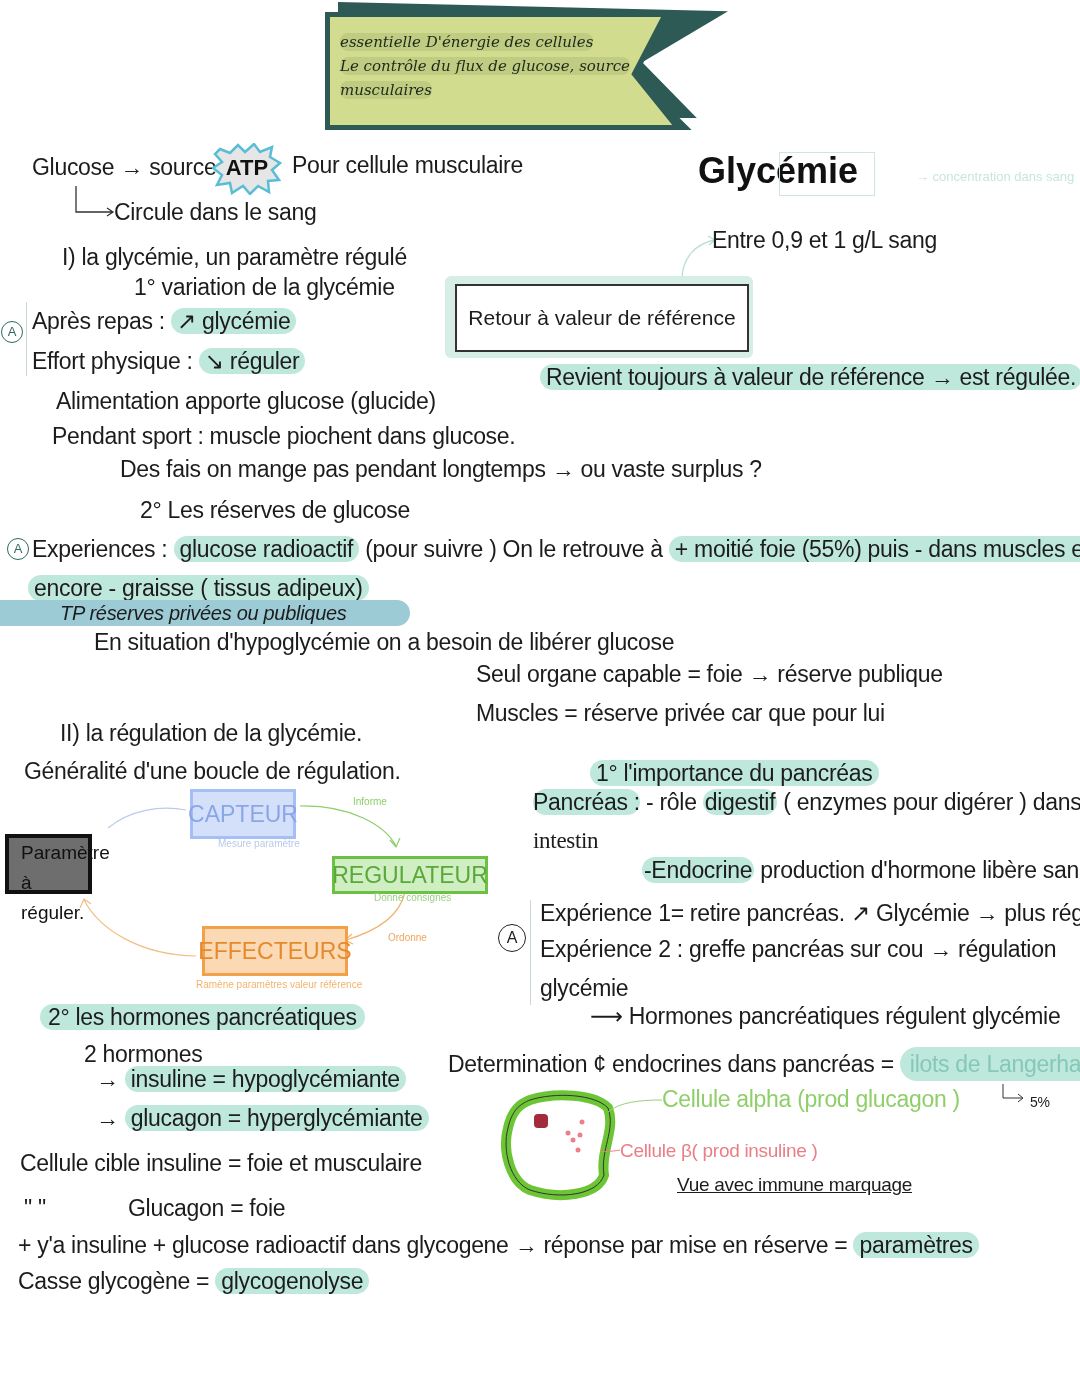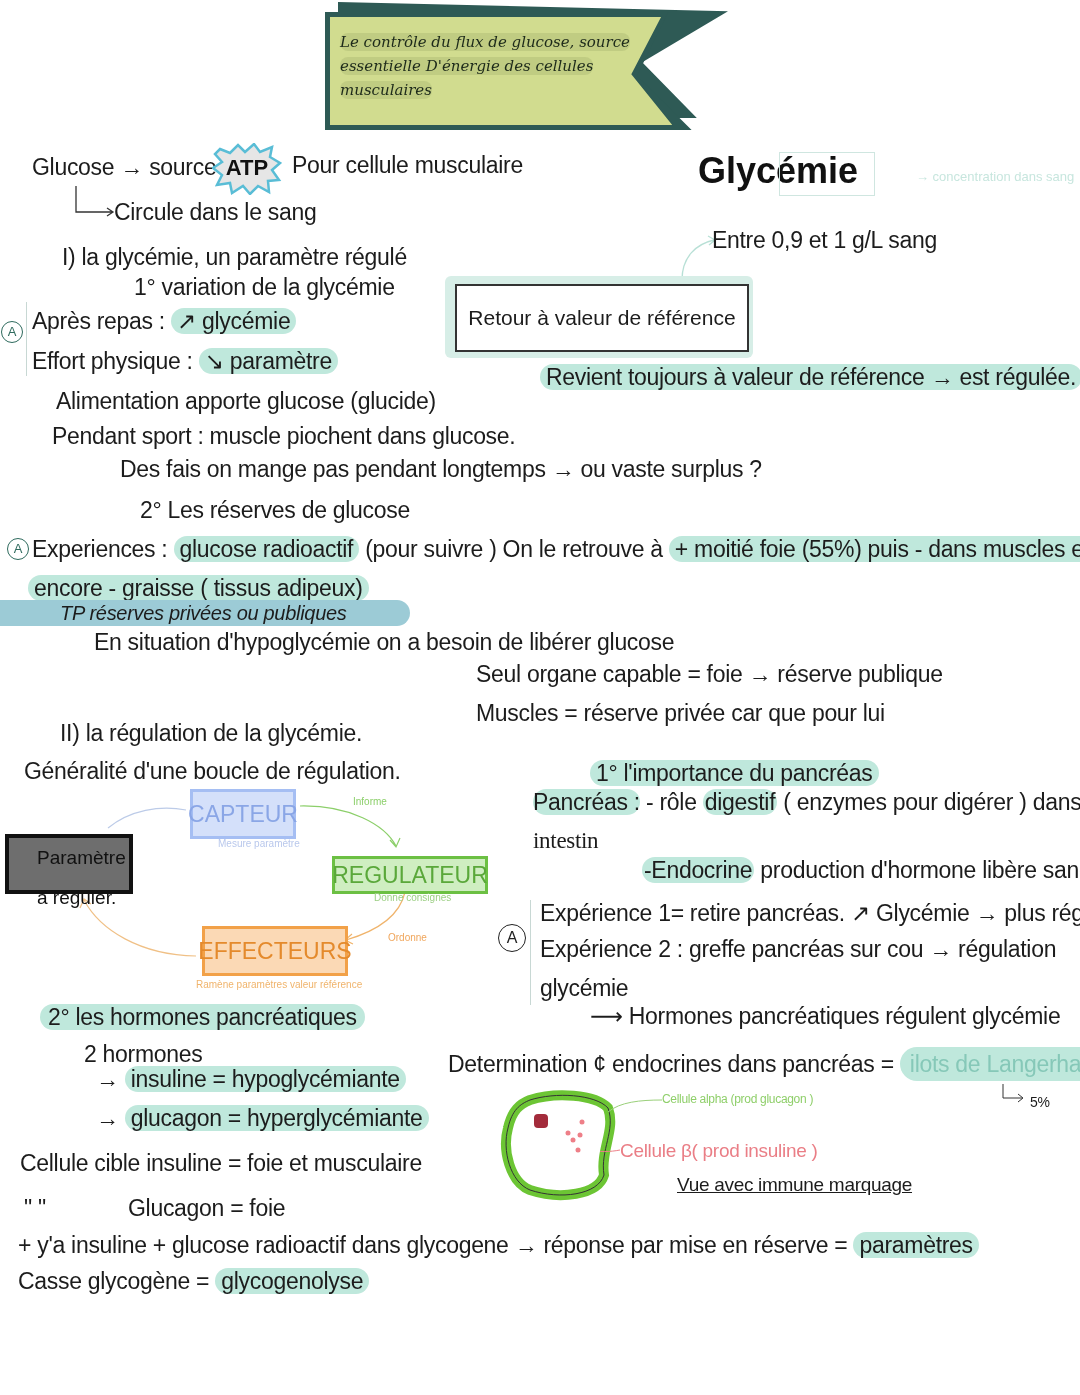--- a/index.html
+++ b/index.html
@@ -30,38 +30,38 @@
   .glyc-box { position:absolute; left:779px; top:152px; width:94px; height:42px; border:1px solid #cfe6e0; }
   .conc { position:absolute; left:916px; top:169px; font-size:13px; color:#c7e6de; }
   .retour-outer { position:absolute; left:445px; top:276px; width:308px; height:82px; background:#d7eee7; border-radius:6px; }
   .retour-box { position:absolute; left:455px; top:284px; width:290px; height:64px; border:2px solid #333; background:#fff;
      display:flex; align-items:center; justify-content:center; font-size:21px; }
   .a-circle { position:absolute; width:20px; height:20px; border:1.5px solid #2f6b5e; border-radius:50%;
      font-size:13px; text-align:center; line-height:20px; color:#2f6b5e; }
   .vline { position:absolute; width:1px; background:#c8d8d4; }
   
   .dbox { position:absolute; display:flex; align-items:center; justify-content:center; font-size:23px; }
-  .param { left:5px; top:834px; width:128px; height:60px; background:#6e6e6e; border:4px solid #111;
-     color:#111; font-size:19px; line-height:40px; text-align:left; padding-left:28px; box-sizing:border-box; display:block; }
+  .param { left:5px; top:834px; width:87px; height:60px; background:#6e6e6e; border:4px solid #111;
+     color:#111; font-size:19px; line-height:30px; text-align:left; padding-left:12px; box-sizing:border-box; display:block; }
   .capteur { left:190px; top:789px; width:100px; height:44px; background:#d4e0fa; border:3px solid #a5bef3; color:#8aa6e6; }
   .regul { left:332px; top:856px; width:150px; height:32px; background:#cfeec1; border:3px solid #6cc043; color:#5aa83a; }
   .effect { left:202px; top:926px; width:140px; height:44px; background:#fbd9b5; border:3px solid #f2a148; color:#e48a2c; }
   .small { position:absolute; font-size:10px; white-space:nowrap; }
   
   .islet { position:absolute; left:500px; top:1090px; width:118px; height:112px; }
 </style>
 </head>
 <body>
 
 <div class="banner-back"></div>
 <div class="banner"></div>
 <div class="banner-inner"></div>
 <div class="banner-text">
+  <div><span>essentielle D'énergie des cellules</span></div>
   <div><span>Le contrôle du flux de glucose, source</span></div>
-  <div><span>essentielle D'énergie des cellules</span></div>
   <div><span>musculaires</span></div>
 </div>
 
 <div class="t" style="left:32px;top:153px;">Glucose → source</div>
 <svg class="atp" viewBox="0 0 70 52">
   <polygon points="8,6 18,10 26,2 33,9 42,1 48,9 60,4 58,14 68,20 60,27 67,37 56,38 57,49 46,43 38,51 31,43 20,50 18,40 5,42 10,32 1,25 10,19 3,11" fill="#e6e6e6" stroke="#59bdd6" stroke-width="2.5"></polygon>
 </svg>
 <div class="atp-label">ATP</div>
 <div class="t" style="left:292px;top:151px;">Pour cellule musculaire</div>
 <svg style="position:absolute;left:74px;top:184px;" width="44" height="36">
@@ -83,21 +83,21 @@
 <div class="t" style="left:62px;top:243px;">I) la glycémie, un paramètre régulé</div>
 <div class="t" style="left:134px;top:273px;">1° variation de la glycémie</div>
 <div class="vline" style="left:26px;top:302px;height:74px;"></div>
 <div class="a-circle" style="left:1px;top:321px;">A</div>
 <div class="t" style="left:32px;top:307px;">
   <span>Après repas :</span>
   <span class="hl">↗ glycémie</span>
 </div>
 <div class="t" style="left:32px;top:347px;">
   <span>Effort physique :</span>
-  <span class="hl">↘ paramètre</span>
+  <span class="hl">↘ réguler</span>
 </div>
 <div class="t" style="left:56px;top:387px;">Alimentation apporte glucose (glucide)</div>
 <div class="t" style="left:52px;top:422px;">Pendant sport : muscle piochent dans glucose.</div>
 <div class="t" style="left:120px;top:455px;">Des fais on mange pas pendant longtemps → ou vaste surplus ?</div>
 <div class="t" style="left:140px;top:496px;">2° Les réserves de glucose</div>
 <div class="a-circle" style="left:7px;top:538px;">A</div>
 <div class="t" style="left:32px;top:535px;">
   <span>Experiences :</span>
   <span class="hl">glucose radioactif</span>
   <span>(pour suivre ) On le retrouve à</span>
@@ -179,15 +179,15 @@
   <circle cx="82" cy="32" r="2.5" fill="#ee7f88"></circle>
     <circle cx="68" cy="43" r="2.5" fill="#ee7f88"></circle>
   <circle cx="80" cy="45" r="2.5" fill="#ee7f88"></circle>
     <circle cx="73" cy="50" r="2.5" fill="#ee7f88"></circle>
   <circle cx="78" cy="60" r="2.5" fill="#ee7f88"></circle>
 </svg>
 <svg style="position:absolute;left:600px;top:1090px;" width="70" height="70">
   <path d="M8 22 C 20 12, 40 10, 62 10" fill="none" stroke="#9ad07a" stroke-width="1"></path>
   <path d="M-14 60 C 0 62, 10 62, 20 60" fill="none" stroke="#ee7f88" stroke-width="1"></path>
 </svg>
-<div class="t" style="left:662px;top:1085px;font-size:12px;color:#8fcf6a;">Cellule alpha (prod glucagon )</div>
+<div class="t" style="left:662px;top:1085px;font-size:23px;color:#8fcf6a;">Cellule alpha (prod glucagon )</div>
 <div class="t" style="left:620px;top:1137px;font-size:19px;color:#ea7e86;">Cellule β( prod insuline )</div>
 <div class="t" style="left:677px;top:1171px;font-size:19px;text-decoration:underline;">Vue avec immune marquage</div>
 
 </body></html>

